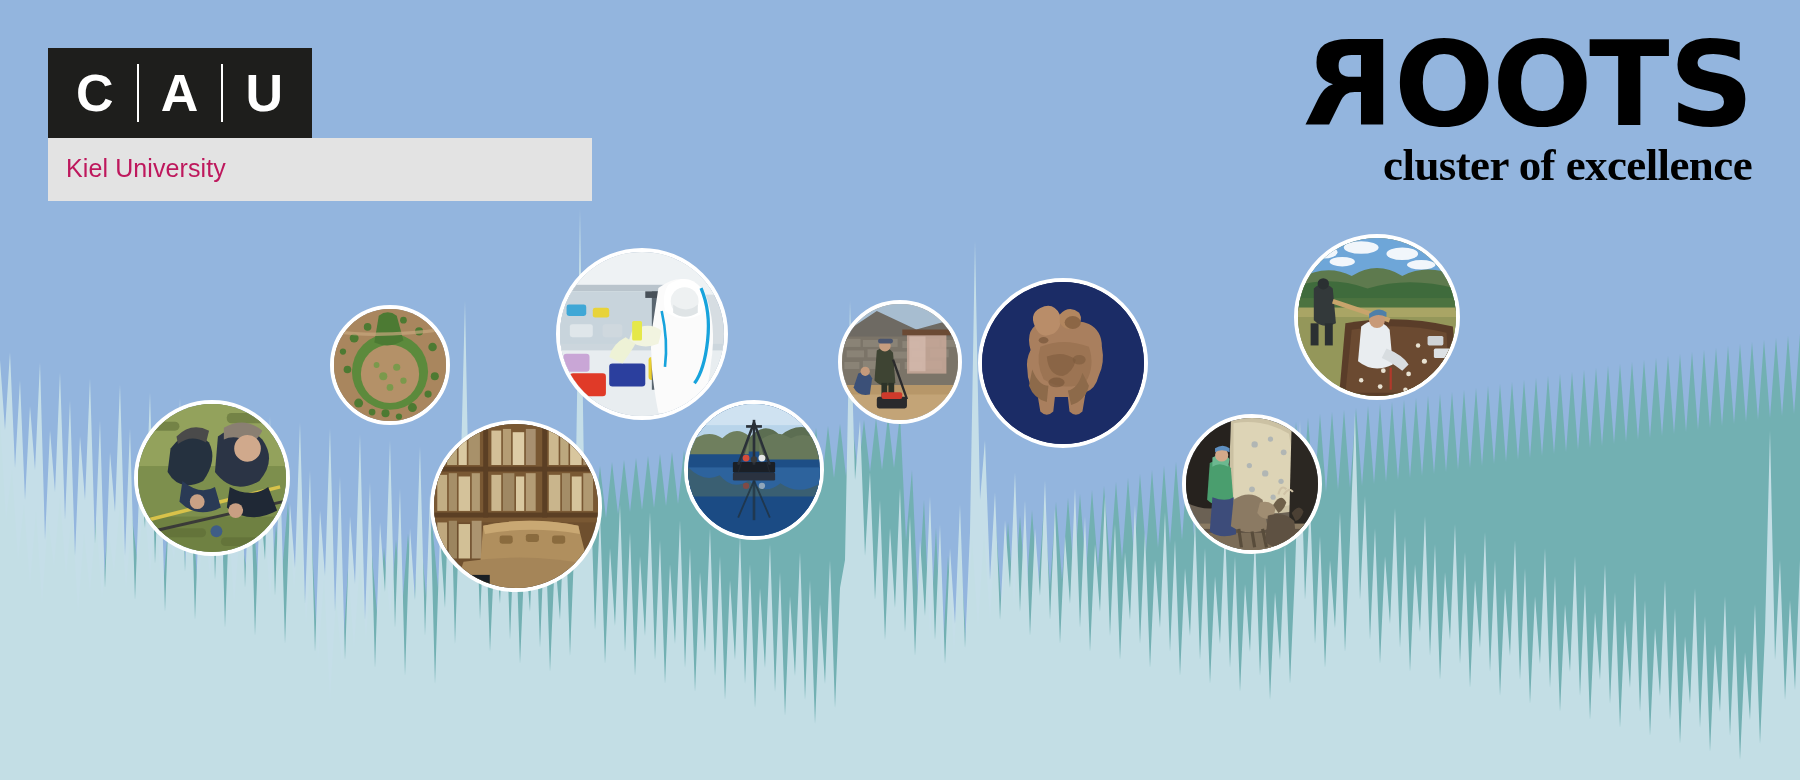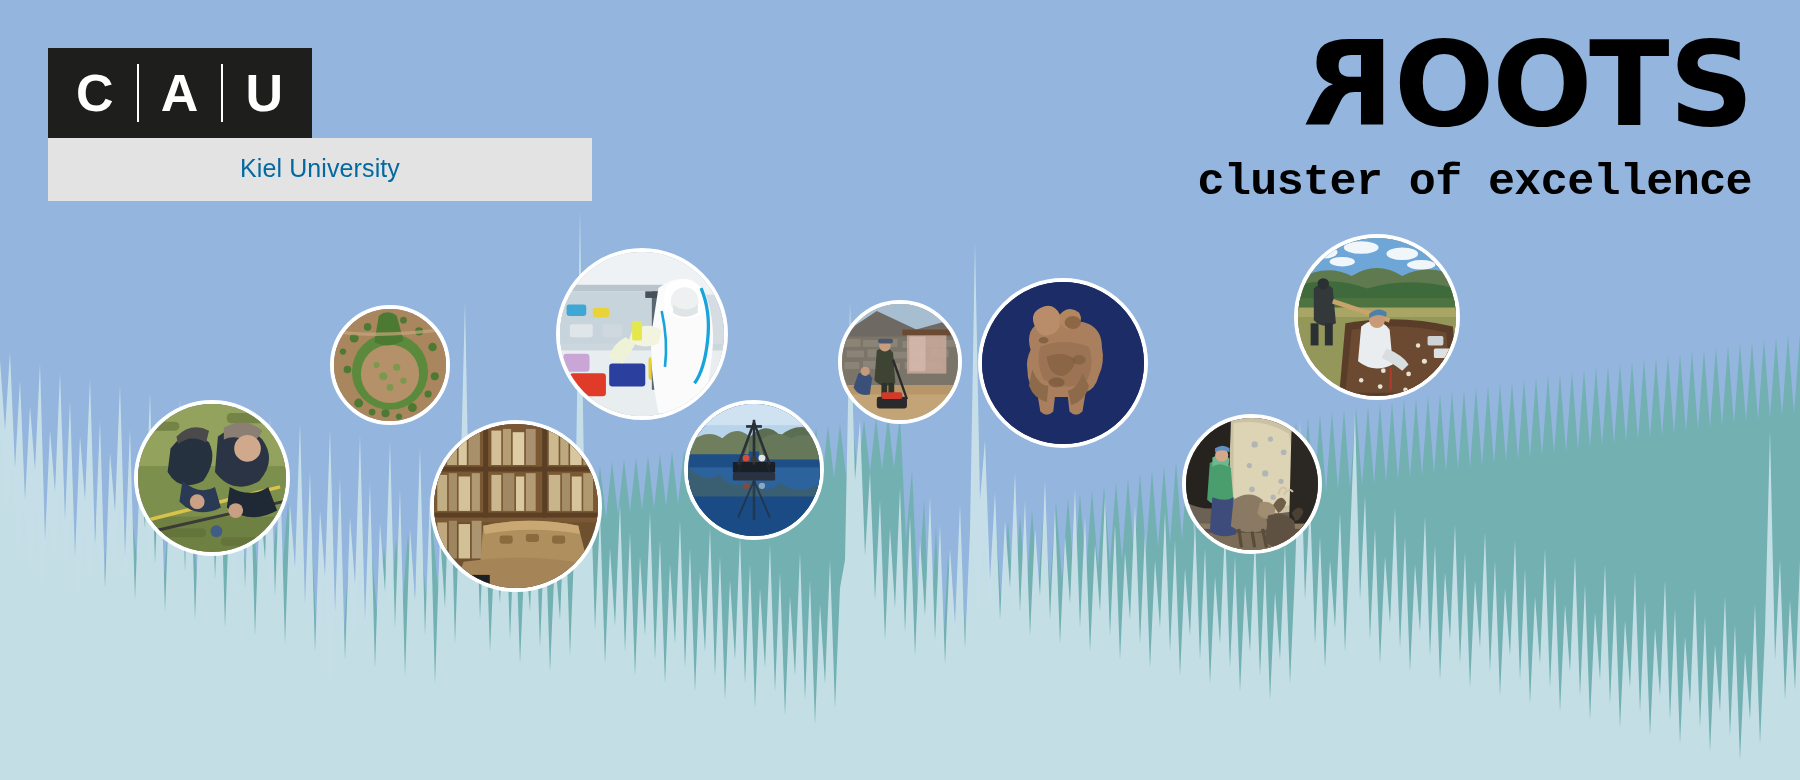--- a/index.html
+++ b/index.html
@@ -25,40 +25,40 @@
     letter-spacing:1px;line-height:1;
     flex:1;text-align:center;
     font-family:"Liberation Sans","DejaVu Sans",sans-serif;
   }
   .cau-rule{width:2px;height:58px;background:#ffffff;flex:0 0 2px;}
   #cau-wordmark{
     width:544px;background:#e3e3e3;
     padding:14px 18px 16px 18px;box-sizing:border-box;
   }
   #cau-wordmark div{
-    color:#0369a1;font-size:25px;line-height:1.30;
-    letter-spacing:.1px;white-space:nowrap;text-align:center;
+    color:#be185d;font-size:25px;line-height:1.30;
+    letter-spacing:.1px;white-space:nowrap;
   }
 
   
   #roots-logo{
     position:absolute;right:48px;top:30px;
     text-align:right;color:#000;
   }
   #roots-word{
     font-size:118px;font-weight:700;line-height:.92;
     letter-spacing:-2px;display:flex;justify-content:flex-end;align-items:baseline;
     font-family:"DejaVu Sans","Liberation Sans",sans-serif;
   }
   #roots-word span{display:inline-block;}
   .flip-h{transform:scaleX(-1);}
   #roots-tag{
     font-size:45px;font-weight:700;letter-spacing:-0.6px;
-    margin-top:21px;line-height:1;
-    font-family:Liberation Mono, monospace;
+    margin-top:4px;line-height:1;
+    font-family:Liberation Serif, serif;
   }
 
   
   .photo{
     position:absolute;border-radius:50%;overflow:hidden;
     border:4px solid #ffffff;box-sizing:border-box;
     background:#8fa9c4;
   }
   .photo > svg{display:block;width:100%;height:100%;}
   #figurine-circle{background:#1b2c66;}

